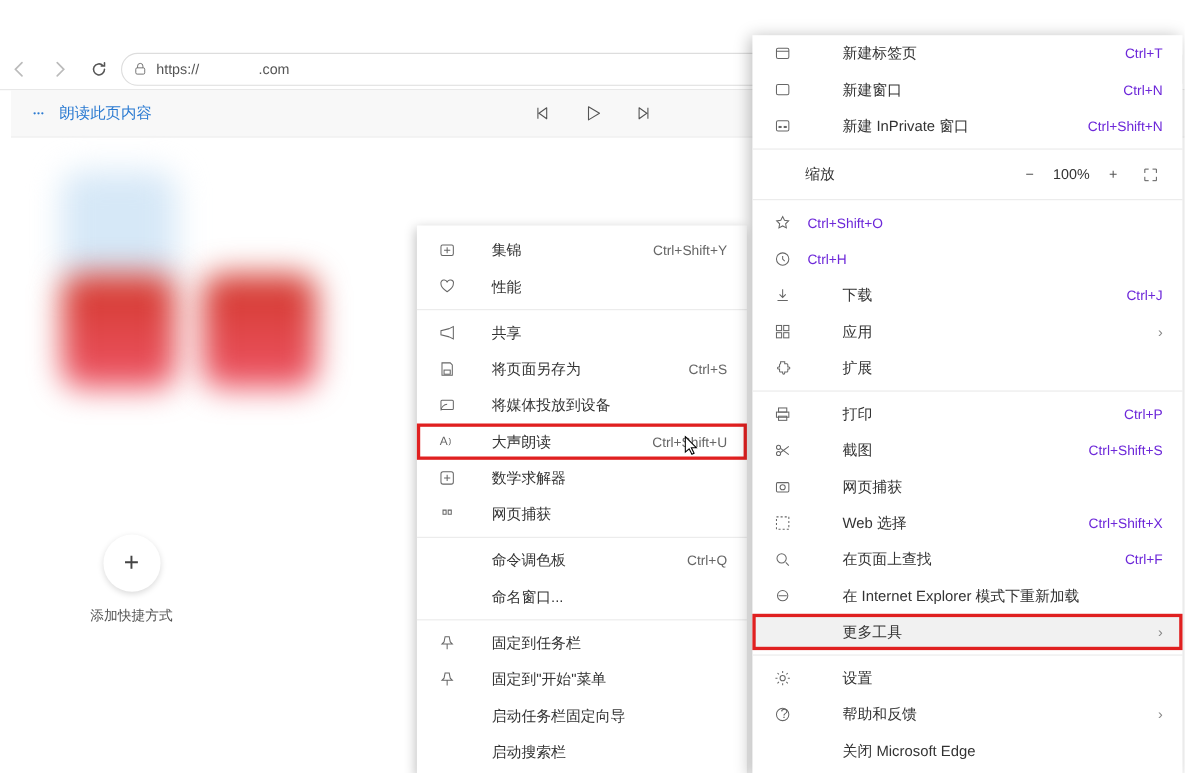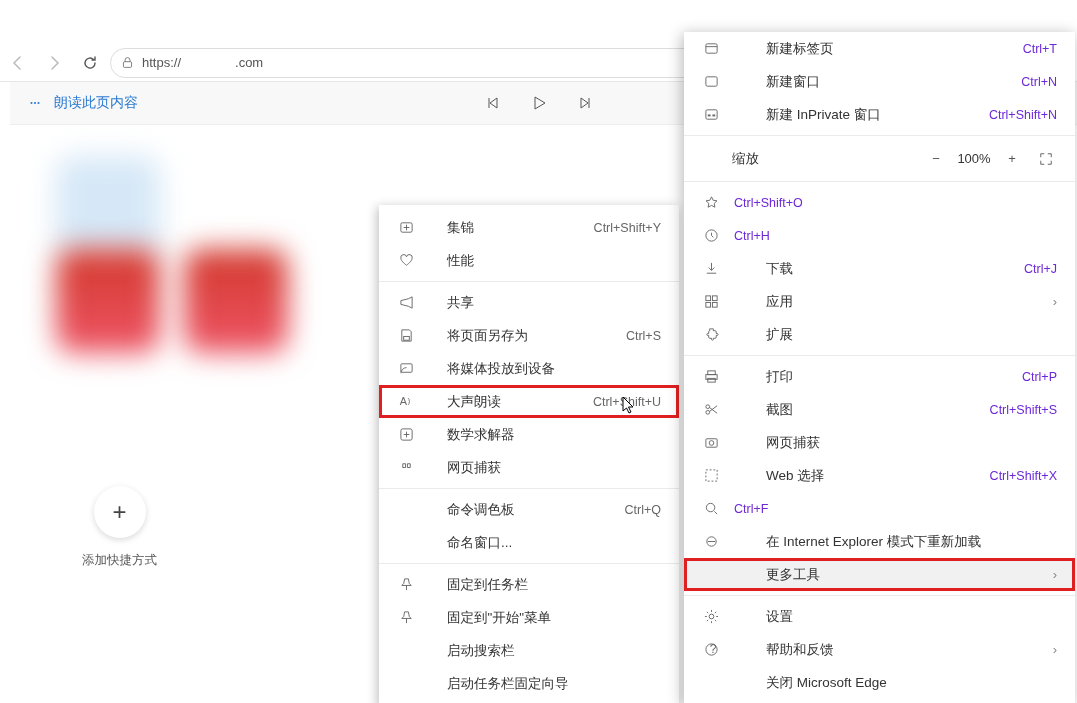--- a/index.html
+++ b/index.html
@@ -297,20 +297,21 @@
     <span class="lbl">Web 选择</span>
     <span class="sc">Ctrl+Shift+X</span>
   </div>
   <div class="mrow">
     <span class="iconcell">
         <svg width="15" height="15" viewBox="0 0 16 16">
           <circle cx="7" cy="7" r="4.5" stroke="#666" fill="none"></circle>
           <path d="M11 11l3 3" stroke="#666"></path>
         </svg>
       </span>
+    <span class="lbl">在页面上查找</span>
     <span class="sc">Ctrl+F</span>
   </div>
   <div class="mrow">
     <span class="iconcell">
         <svg width="15" height="15" viewBox="0 0 16 16">
           <circle cx="8" cy="8" r="5" stroke="#666" fill="none"></circle>
           <path d="M4 8h8" stroke="#666"></path>
         </svg>
       </span>
     <span class="lbl">在 Internet Explorer 模式下重新加载</span>
@@ -442,25 +443,25 @@
   <div class="srow">
     <span class="iconcell">
         <svg width="15" height="15" viewBox="0 0 16 16">
           <path d="M6 2h4l1 5 2 2H3l2-2 1-5zM8 9v5" stroke="#666" fill="none"></path>
         </svg>
       </span>
     <span class="lbl">固定到"开始"菜单</span>
   </div>
   <div class="srow">
     <span class="iconcell"></span>
+    <span class="lbl">启动任务栏固定向导</span>
+  </div>
+  <div class="srow">
+    <span class="iconcell"></span>
     <span class="lbl">启动搜索栏</span>
-  </div>
-  <div class="srow">
-    <span class="iconcell"></span>
-    <span class="lbl">启动任务栏固定向导</span>
   </div>
 
 </div>
 
 <svg class="cursor" width="16" height="20" viewBox="0 0 16 20">
   <path d="M1 1l0 14 3.5-3 2.5 5 2-1-2.5-5H11z" fill="#fff" stroke="#000" stroke-width="1"></path>
 </svg>
 
 <div class="gearfloat">
   <svg width="18" height="18" viewBox="0 0 16 16">

